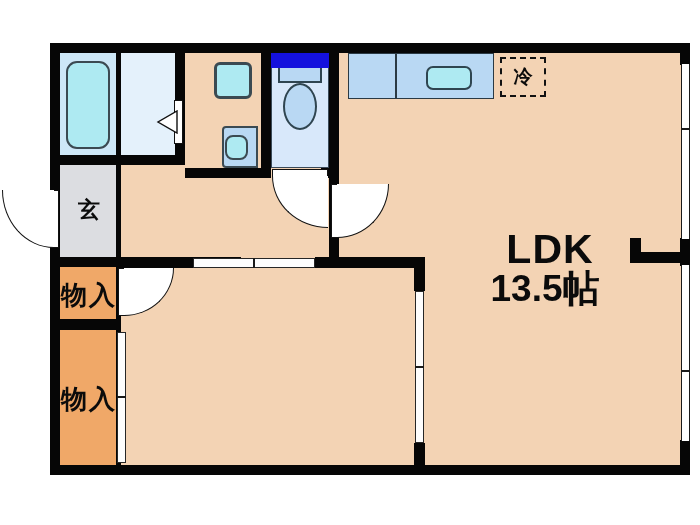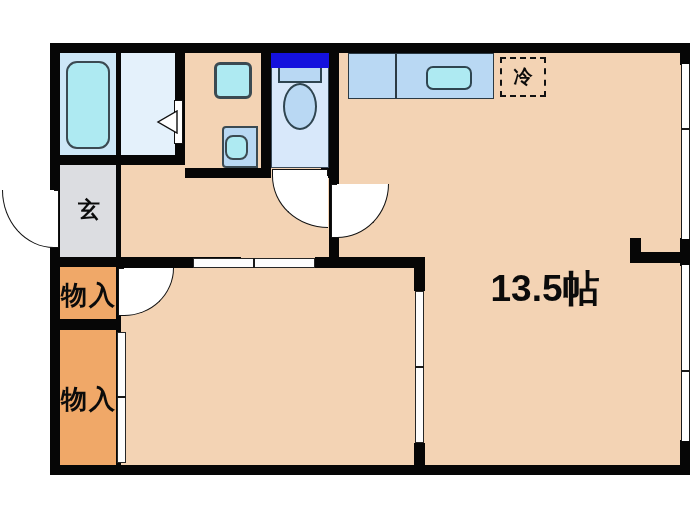--- a/index.html
+++ b/index.html
@@ -182,20 +182,21 @@
 
   <div class="abs slide-v" style="left:415px; top:291px; width:9px; height:152px;"></div>
   <div class="mullion-v" style="left:415px; top:366px; width:9px; height:2px;"></div>
 
   <div class="abs win-v" style="left:681px; top:64px; width:9px; height:175px;"></div>
   <div class="mullion-v" style="left:681px; top:128px; width:9px; height:2px;"></div>
 
   <div class="abs win-v" style="left:681px; top:265px; width:9px; height:176px;"></div>
   <div class="mullion-v" style="left:681px; top:370px; width:9px; height:2px;"></div>
 
+  <div class="abs label lbl-ldk" style="left:470px; top:228px; width:160px;">LDK</div>
   <div class="abs label lbl-ldk2" style="left:460px; top:270px; width:170px;">13.5帖</div>
 
 
   <div class="abs label lbl-gen" style="left:59px; top:198px; width:60px;">玄</div>
 
   <div class="abs label lbl-sto" style="left:58px; top:282px; width:62px;">物入</div>
   <div class="abs label lbl-sto" style="left:58px; top:386px; width:62px;">物入</div>
 
 </div>
 

